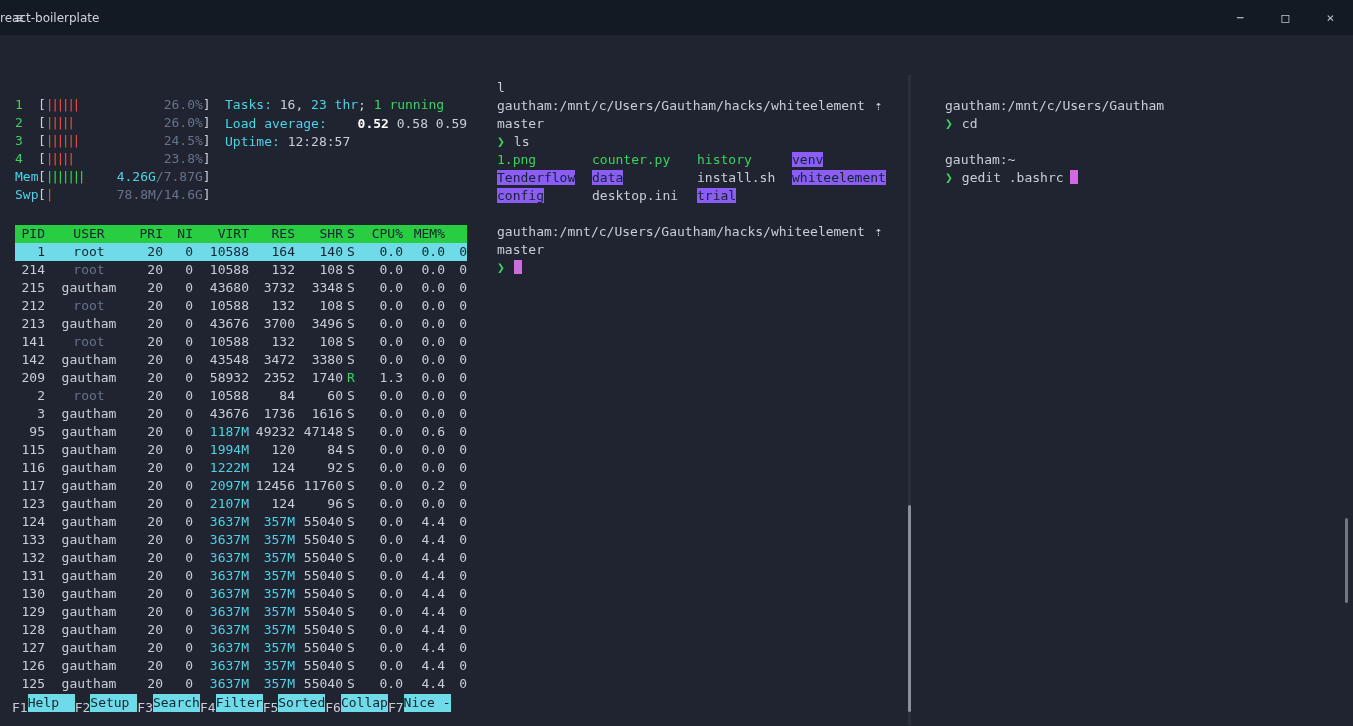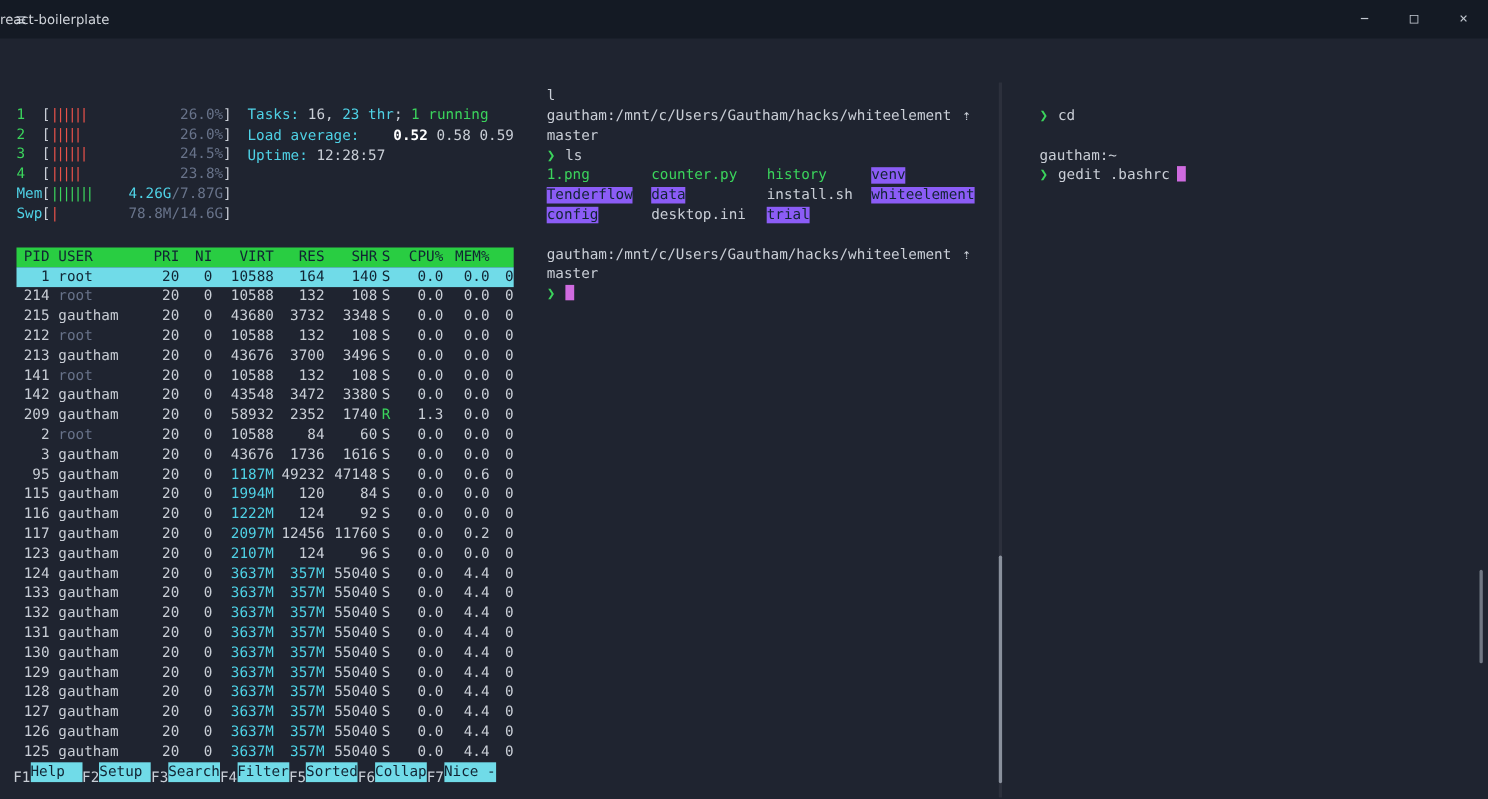--- a/index.html
+++ b/index.html
@@ -26,21 +26,21 @@
   .meter-line{height:18px;line-height:18px;white-space:pre;}
   .mlabel{display:inline-block;width:23px;}
   .minner{display:inline-flex;justify-content:space-between;width:157px;vertical-align:top;}
   .bars{letter-spacing:-2.5px;margin-right:2px;}
   #htop-info{position:absolute;left:225px;top:61px;line-height:18.5px;white-space:pre;}
   .info-line{height:18.5px;}
 
   #ptable{margin-top:21px;width:452px;}
   .prow{display:grid;grid-template-columns:30px 80px 38px 30px 56px 46px 48px 16px 44px 42px 22px;height:18px;line-height:18px;}
   .pcell{text-align:right;white-space:pre;overflow:hidden;}
-  .col1{text-align:left;padding-left:8px;}
+  .col1{text-align:center;padding-left:8px;}
   .col7{text-align:center;}
   .prow.header{background:#29cd42;}
   .prow.header .pcell{color:#112433;}
   .prow.selected{background:#70dbe8;}
   .prow.selected .pcell{color:#112433 !important;}
 
   #fnbar{position:absolute;left:0;bottom:9px;display:flex;white-space:pre;line-height:18px;margin-left:12px;}
   .fkey{color:#c9ced6;}
   .flabel{background:#70dbe8;color:#112433;display:inline-block;width:47px;overflow:hidden;}
 
@@ -459,20 +459,21 @@
           <span class="ls-cell"><span class="ls-file">desktop.ini</span></span>
           <span class="ls-cell"><span class="ls-dir">trial</span></span>
         </div>
       <div class="tline"></div>
       <div class="tline"><span>gautham:/mnt/c/Users/Gautham/hacks/whiteelement</span><span class="arrow">⇡</span></div>
       <div class="tline">master</div>
       <div class="tline"><span class="pchar">❯</span><span class="cursor"></span></div>
     </div>
 
     <div class="pane-right">
+      <div class="tline">gautham:/mnt/c/Users/Gautham</div>
       <div class="tline"><span class="pchar">❯</span><span class="cmd">cd</span></div>
       <div class="tline"></div>
       <div class="tline">gautham:~</div>
       <div class="tline"><span class="pchar">❯</span><span class="cmd">gedit .bashrc</span><span class="cursor spaced"></span></div>
     </div>
 
     <div class="sb-track-mid"></div>
     <div class="sb-thumb-mid"></div>
     <div class="sb-thumb-right"></div>
   </div>

